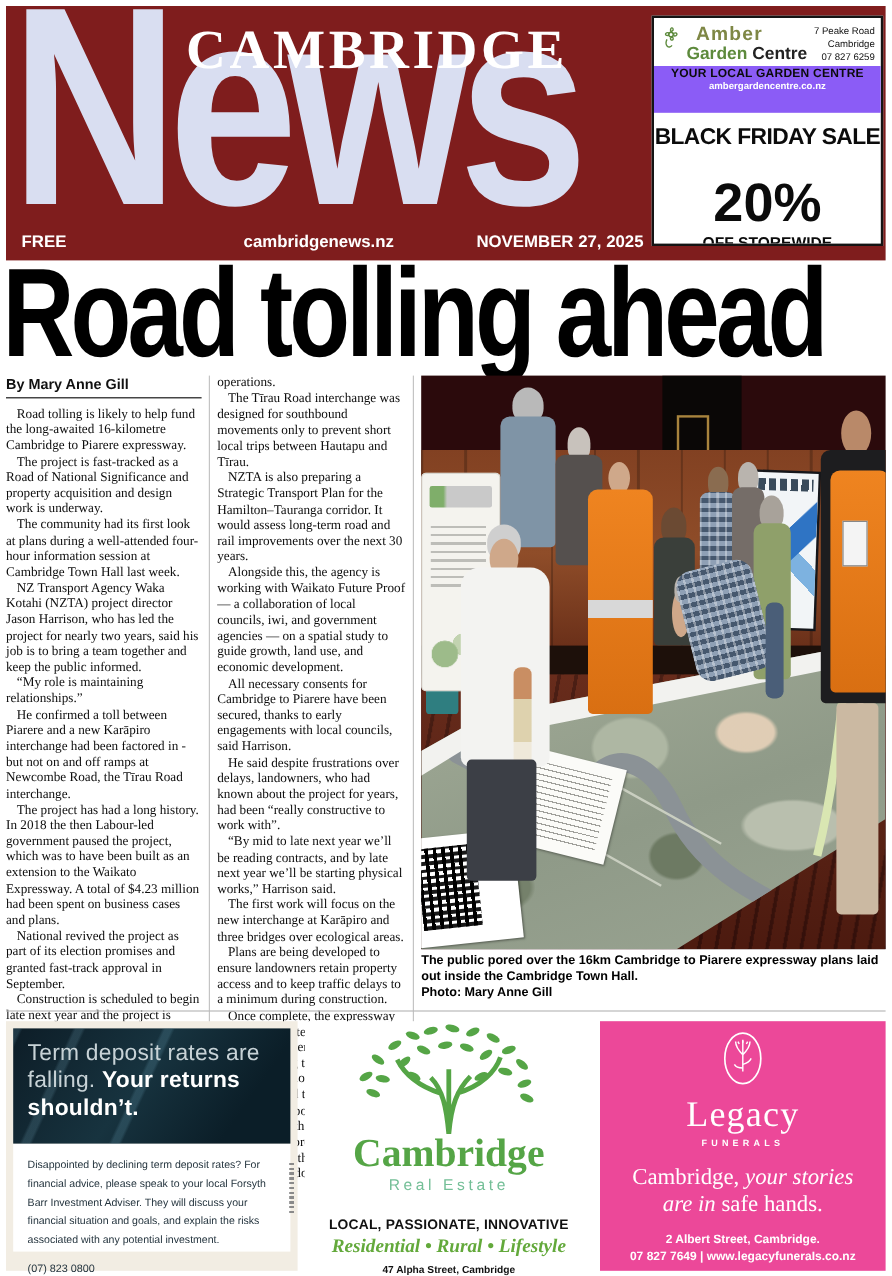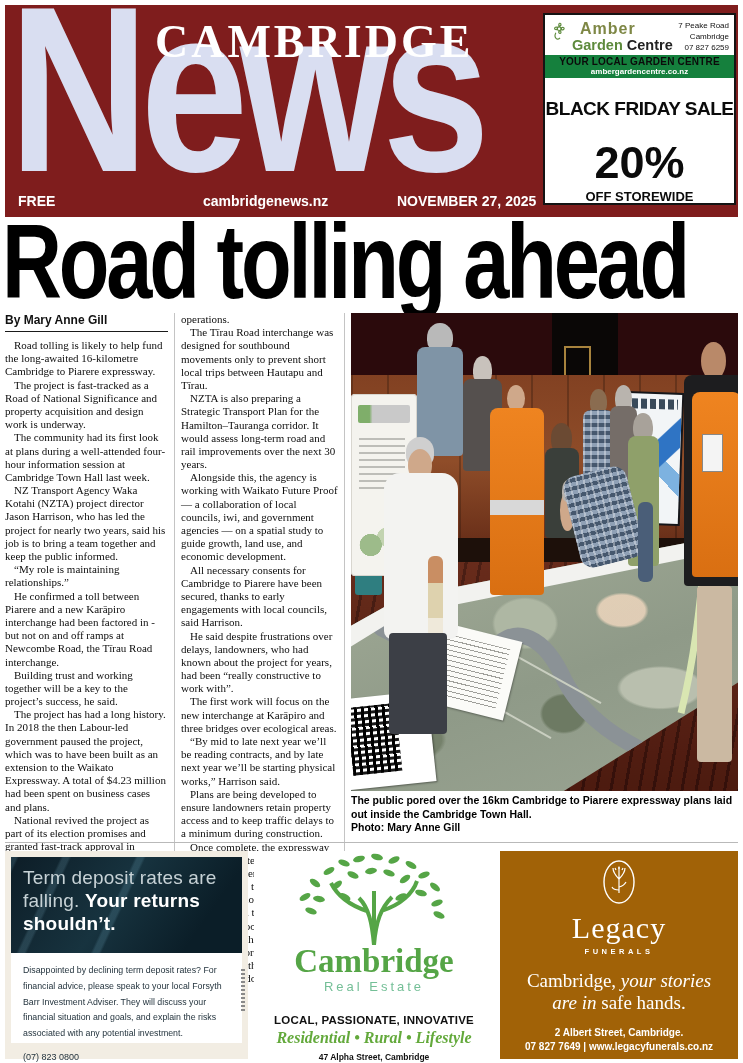--- a/index.html
+++ b/index.html
@@ -34,24 +34,24 @@
     display:flex; flex-direction:column;
   }
   .ga-head { display:flex; justify-content:space-between; padding:4px 5px 2px 5px;align-items:flex-end; }
   .ga-logo { display:flex; align-items:flex-start; gap:2px; }
   .ga-flower { width:20px; height:22px; flex:0 0 auto; }
   .ga-name1 { font-size:16px; font-weight:bold; color:#7e8745; letter-spacing:1px; line-height:1; margin-left:8px;}
   .ga-name2 { font-size:14.5px; font-weight:bold; line-height:1.15; }
   .ga-name2 .g { color:#5d8a3c; }
   .ga-name2 .c { color:#222; }
   .ga-addr { text-align:right; font-size:8px; line-height:1.35; color:#111; padding-top:2px; }
-  .ga-band { background:#15803d; text-align:center; padding:1px 0 2px; }
+  .ga-band { background:#8b5cf6; text-align:center; padding:1px 0 18px; }
   .ga-band .t { color:#0b0b0b; font-weight:bold; font-size:10px; letter-spacing:.2px; }
   .ga-band .w { color:#fff; font-size:8px; font-weight:bold; }
-  .ga-sale { text-align:center; flex:1; display:flex; flex-direction:column; justify-content:flex-start; padding-top:20px;}
+  .ga-sale { text-align:center; flex:1; display:flex; flex-direction:column; justify-content:flex-start; padding-top:10px;}
   .ga-sale .title { font-size:19px; font-weight:900; letter-spacing:-.5px; color:#0b0b0b; }
   .ga-sale .pct { font-size:45px; font-weight:900; line-height:1; margin-top:20px; color:#0b0b0b; }
   .ga-sale .off { font-size:13px; font-weight:900; margin-top:4px; color:#0b0b0b;}
   .ga-sale .dates { font-size:13px; font-weight:800; margin-top:1px; color:#0b0b0b;}
   .ga-sale .terms { font-size:6px; font-weight:bold; margin-top:1px; color:#222; }
   .ga-foot { background:#4f9e5c; color:#fff; display:flex; justify-content:space-between; align-items:center; font-size:7.5px; font-weight:bold; padding:2px 4px; }
   .ga-foot .soc { display:flex; align-items:center; gap:2px; }
   .soc-ic { width:8px; height:8px; border:1px solid #fff; border-radius:2px; position:relative; display:inline-block; }
   .soc-ic::after{ content:""; position:absolute; left:2px; top:2px; width:2px; height:2px; border:1px solid #fff; border-radius:50%; }
   .soc-fb { width:9px; height:9px; border-radius:50%; border:1px solid #fff; font-size:7px; line-height:8px; text-align:center; display:inline-block; font-family:"Liberation Serif",serif; }
@@ -156,21 +156,21 @@
     background:repeating-linear-gradient(180deg,#8a8a8a 0 2px, transparent 2px 4px); }
   
   .ad-cre { width:240px; background:#fff; text-align:center; padding-top:2px; }
   .ad-cre .name { font-family:"Liberation Serif", serif; font-weight:bold; font-size:33px; color:#55a546; line-height:1; margin-top:-4px; }
   .ad-cre .sub { font-size:13px; color:#74bf97; letter-spacing:3px; margin-top:1px; }
   .ad-cre .tag { font-size:11.5px; font-weight:800; color:#111; margin-top:20px; letter-spacing:.2px; }
   .ad-cre .cats { font-family:"Liberation Serif", serif; font-style:italic; font-weight:bold; font-size:16px; color:#63a93b; margin-top:3px; }
   .ad-cre .addr { font-size:8.5px; font-weight:bold; margin-top:4px; line-height:1.5; }
   .ad-cre .site { font-size:8px; font-weight:bold; }
   
-  .ad-lg { width:238px; background:#a16207; color:#fff; text-align:center; padding-top:8px; }
+  .ad-lg { width:238px; background:#ec4899; color:#fff; text-align:center; padding-top:8px; }
   .ad-lg .name { font-family:"Liberation Serif", serif; font-size:30px; letter-spacing:1px; margin-top:2px; }
   .ad-lg .fun { font-size:7.5px; font-weight:bold; letter-spacing:3.5px; margin-top:2px; }
   .ad-lg .hl { font-family:"Liberation Serif", serif; font-size:19px; line-height:1.15; margin-top:14px; }
   .ad-lg .hl .it { font-style:italic; }
   .ad-lg .addr { font-size:10px; font-weight:bold; margin-top:12px; line-height:1.45; }
 </style>
 </head>
 <body>
 
 <div class="masthead">
@@ -236,35 +236,34 @@
 
 <div class="content">
   <div class="col">
     <div class="byline">By Mary Anne Gill</div>
     <p>Road tolling is likely to help fund the long-awaited 16-kilometre Cambridge to Piarere expressway.</p>
     <p>The project is fast-tracked as a Road of National Significance and property acquisition and design work is underway.</p>
     <p>The community had its first look at plans during a well-attended four-hour information session at Cambridge Town Hall last week.</p>
     <p>NZ Transport Agency Waka Kotahi (NZTA) project director Jason Harrison, who has led the project for nearly two years, said his job is to bring a team together and keep the public informed.</p>
     <p>“My role is maintaining relationships.”</p>
     <p>He confirmed a toll between Piarere and a new Karāpiro interchange had been factored in - but not on and off ramps at Newcombe Road, the Tīrau Road interchange.</p>
-    <p>Building trust and working together will be a key to the project’s success, he said.</p>
     <p>The project has had a long history. In 2018 the then Labour-led government paused the project, which was to have been built as an extension to the Waikato Expressway. A total of $4.23 million had been spent on business cases and plans.</p>
     <p>National revived the project as part of its election promises and granted fast-track approval in September.</p>
     <p>Construction is scheduled to begin late next year and the project is expected to take six years.</p>
     <p>Some features remain outside the current scope. On / off ramps at Newcombe Road are not included though NZTA is monitoring the area and working with Cambridge Connections given the likelihood of increased truck traffic through Cambridge from quarry</p>
   </div>
   <div class="col">
     <p class="noindent">operations.</p>
     <p>The Tīrau Road interchange was designed for southbound movements only to prevent short local trips between Hautapu and Tīrau.</p>
     <p>NZTA is also preparing a Strategic Transport Plan for the Hamilton–Tauranga corridor. It would assess long-term road and rail improvements over the next 30 years.</p>
     <p>Alongside this, the agency is working with Waikato Future Proof — a collaboration of local councils, iwi, and government agencies — on a spatial study to guide growth, land use, and economic development.</p>
     <p>All necessary consents for Cambridge to Piarere have been secured, thanks to early engagements with local councils, said Harrison.</p>
     <p>He said despite frustrations over delays, landowners, who had known about the project for years, had been “really constructive to work with”.</p>
+    <p>“By mid to late next year we’ll be reading contracts, and by late next year we’ll be starting physical works,” Harrison said.</p>
     <p>The first work will focus on the new interchange at Karāpiro and three bridges over ecological areas.</p>
-    <p>“By mid to late next year we’ll be reading contracts, and by late next year we’ll be starting physical works,” Harrison said.</p>
     <p>Plans are being developed to ensure landowners retain property access and to keep traffic delays to a minimum during construction.</p>
     <p>Once complete, the expressway will deliver faster and safer journeys between Cambridge and Piarere, cutting travel times and easing congestion on local roads.</p>
     <p>It is expected to improve freight efficiency, support economic growth across the Waikato and Bay of Plenty, and provide a more reliable link in the Hamilton-Tauranga corridor.</p>
   </div>
 
   <div class="photo-col">
     <div class="photo">
       <div class="ph-curtain"></div>
       <div class="ph-stage"></div>
       <div class="ph-frame" style="left:55%;top:7%;width:7%;height:12%;"></div>

